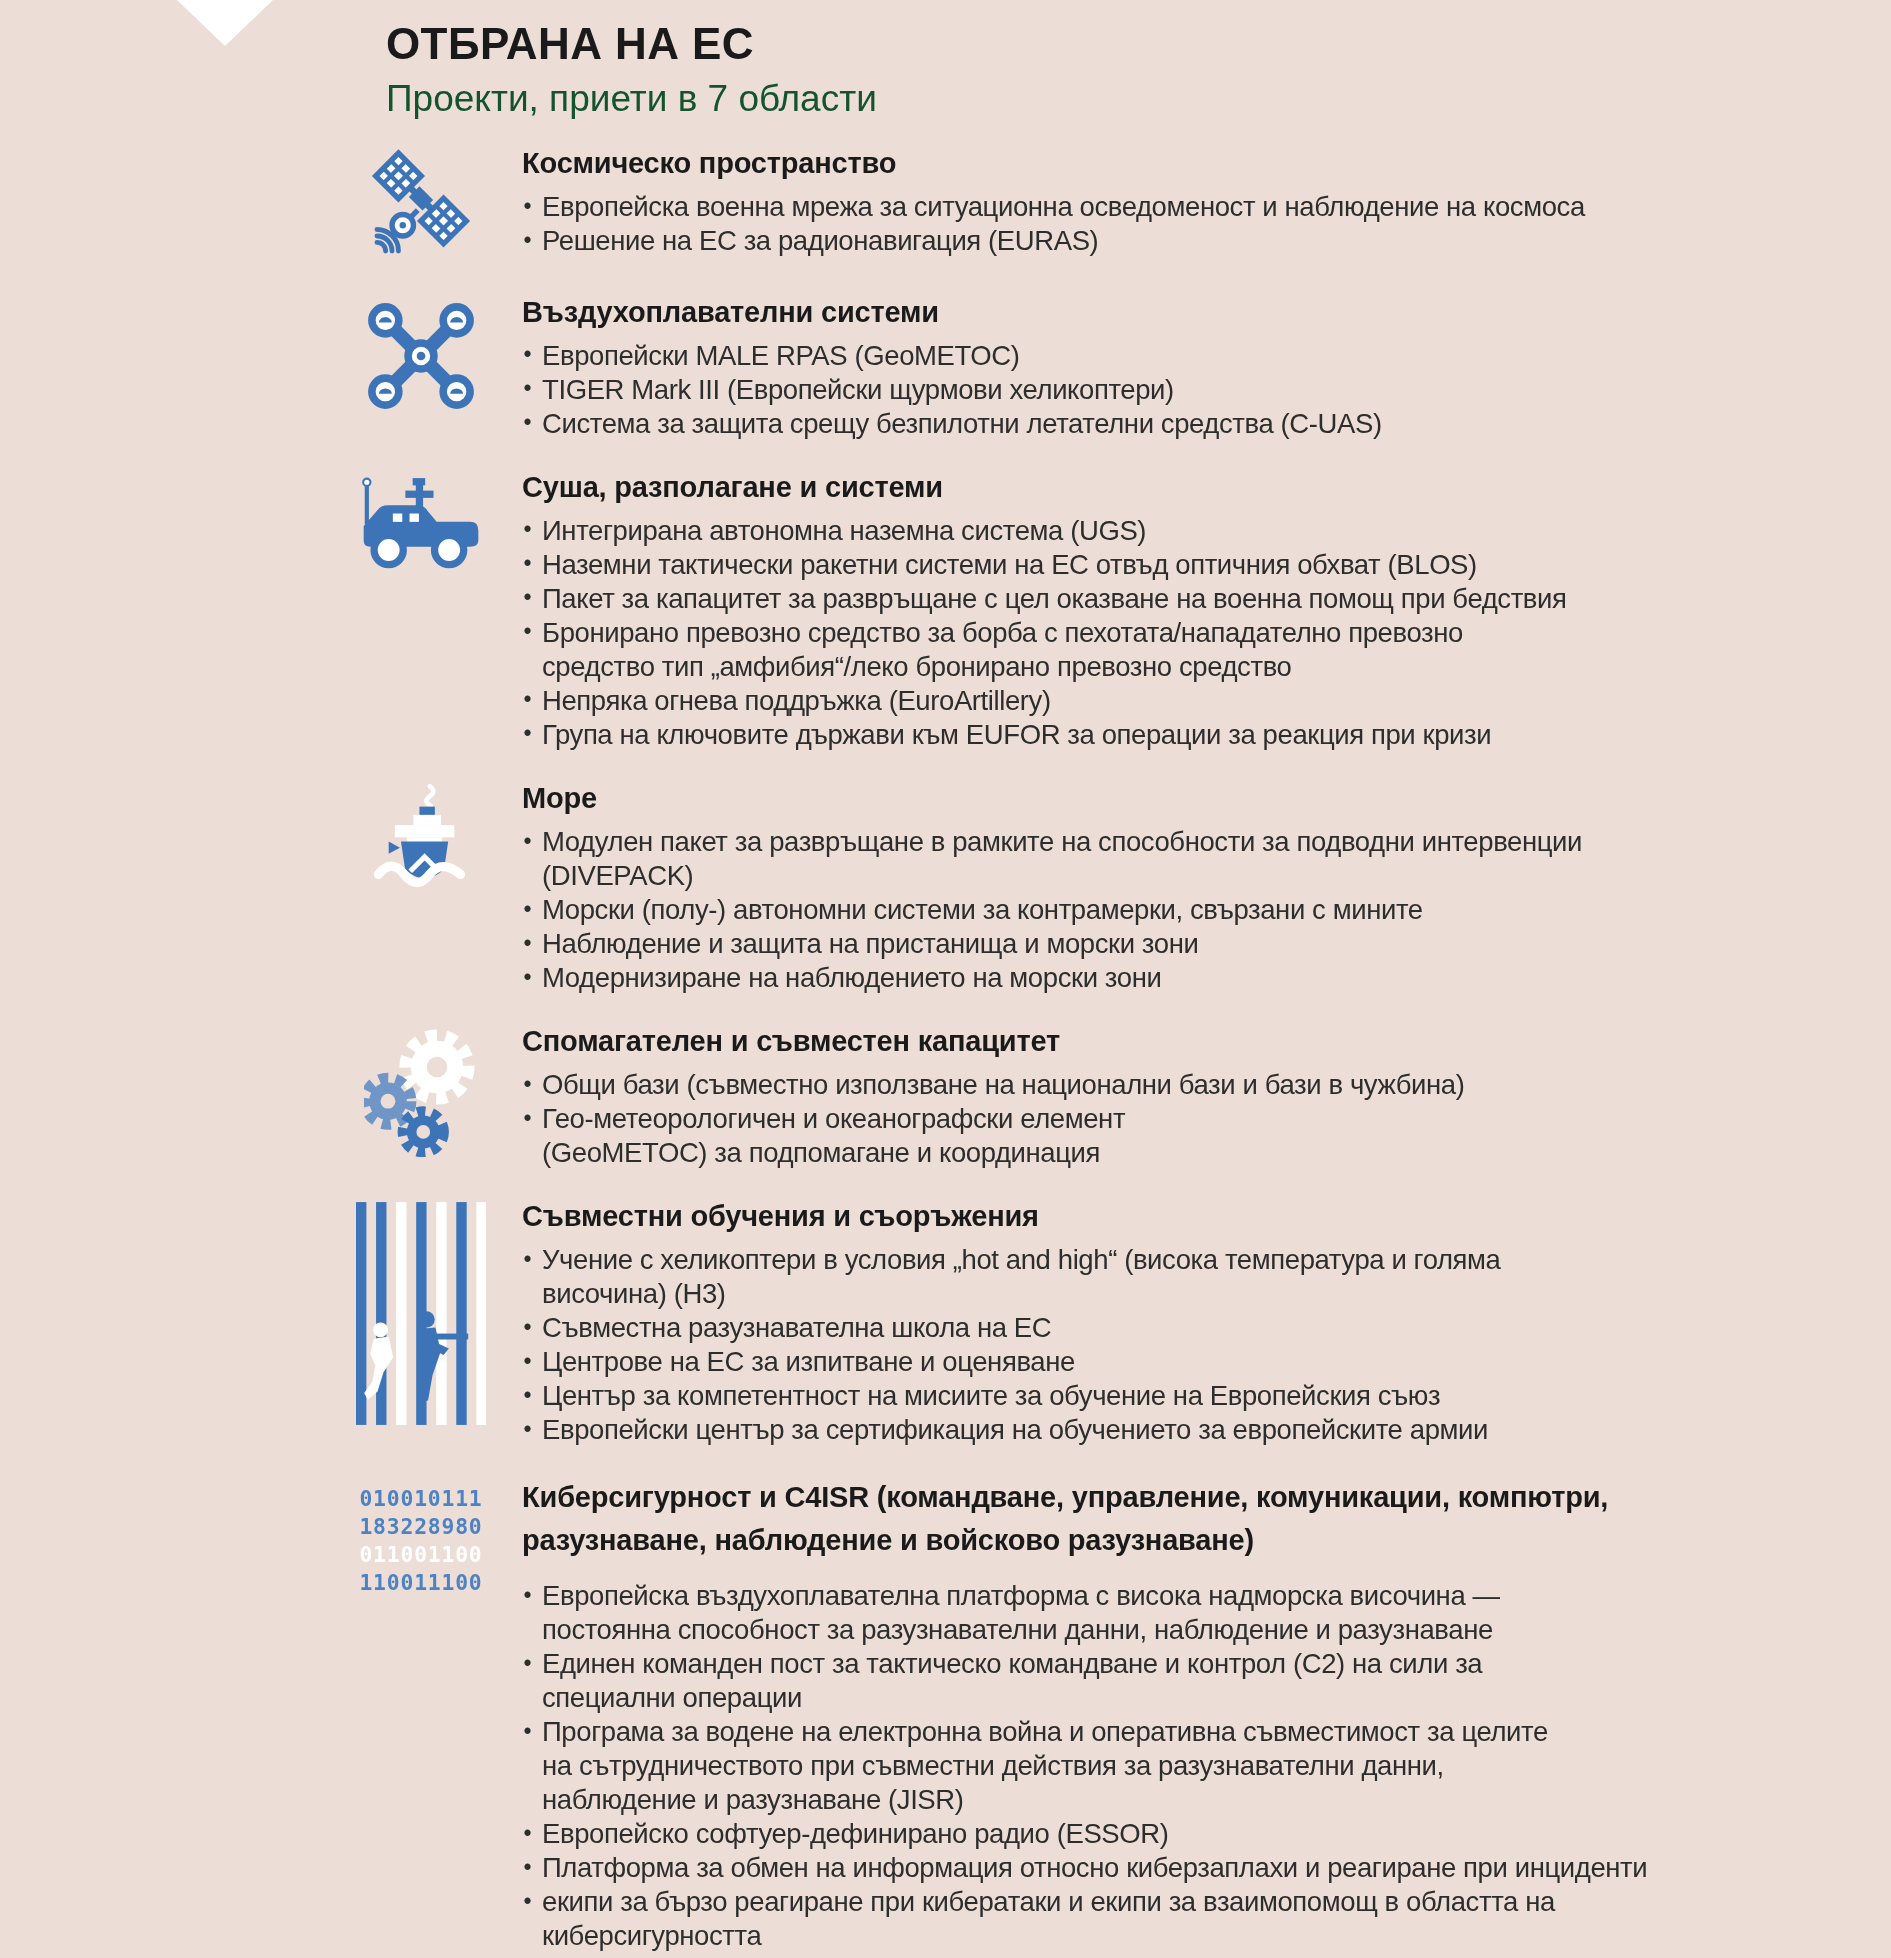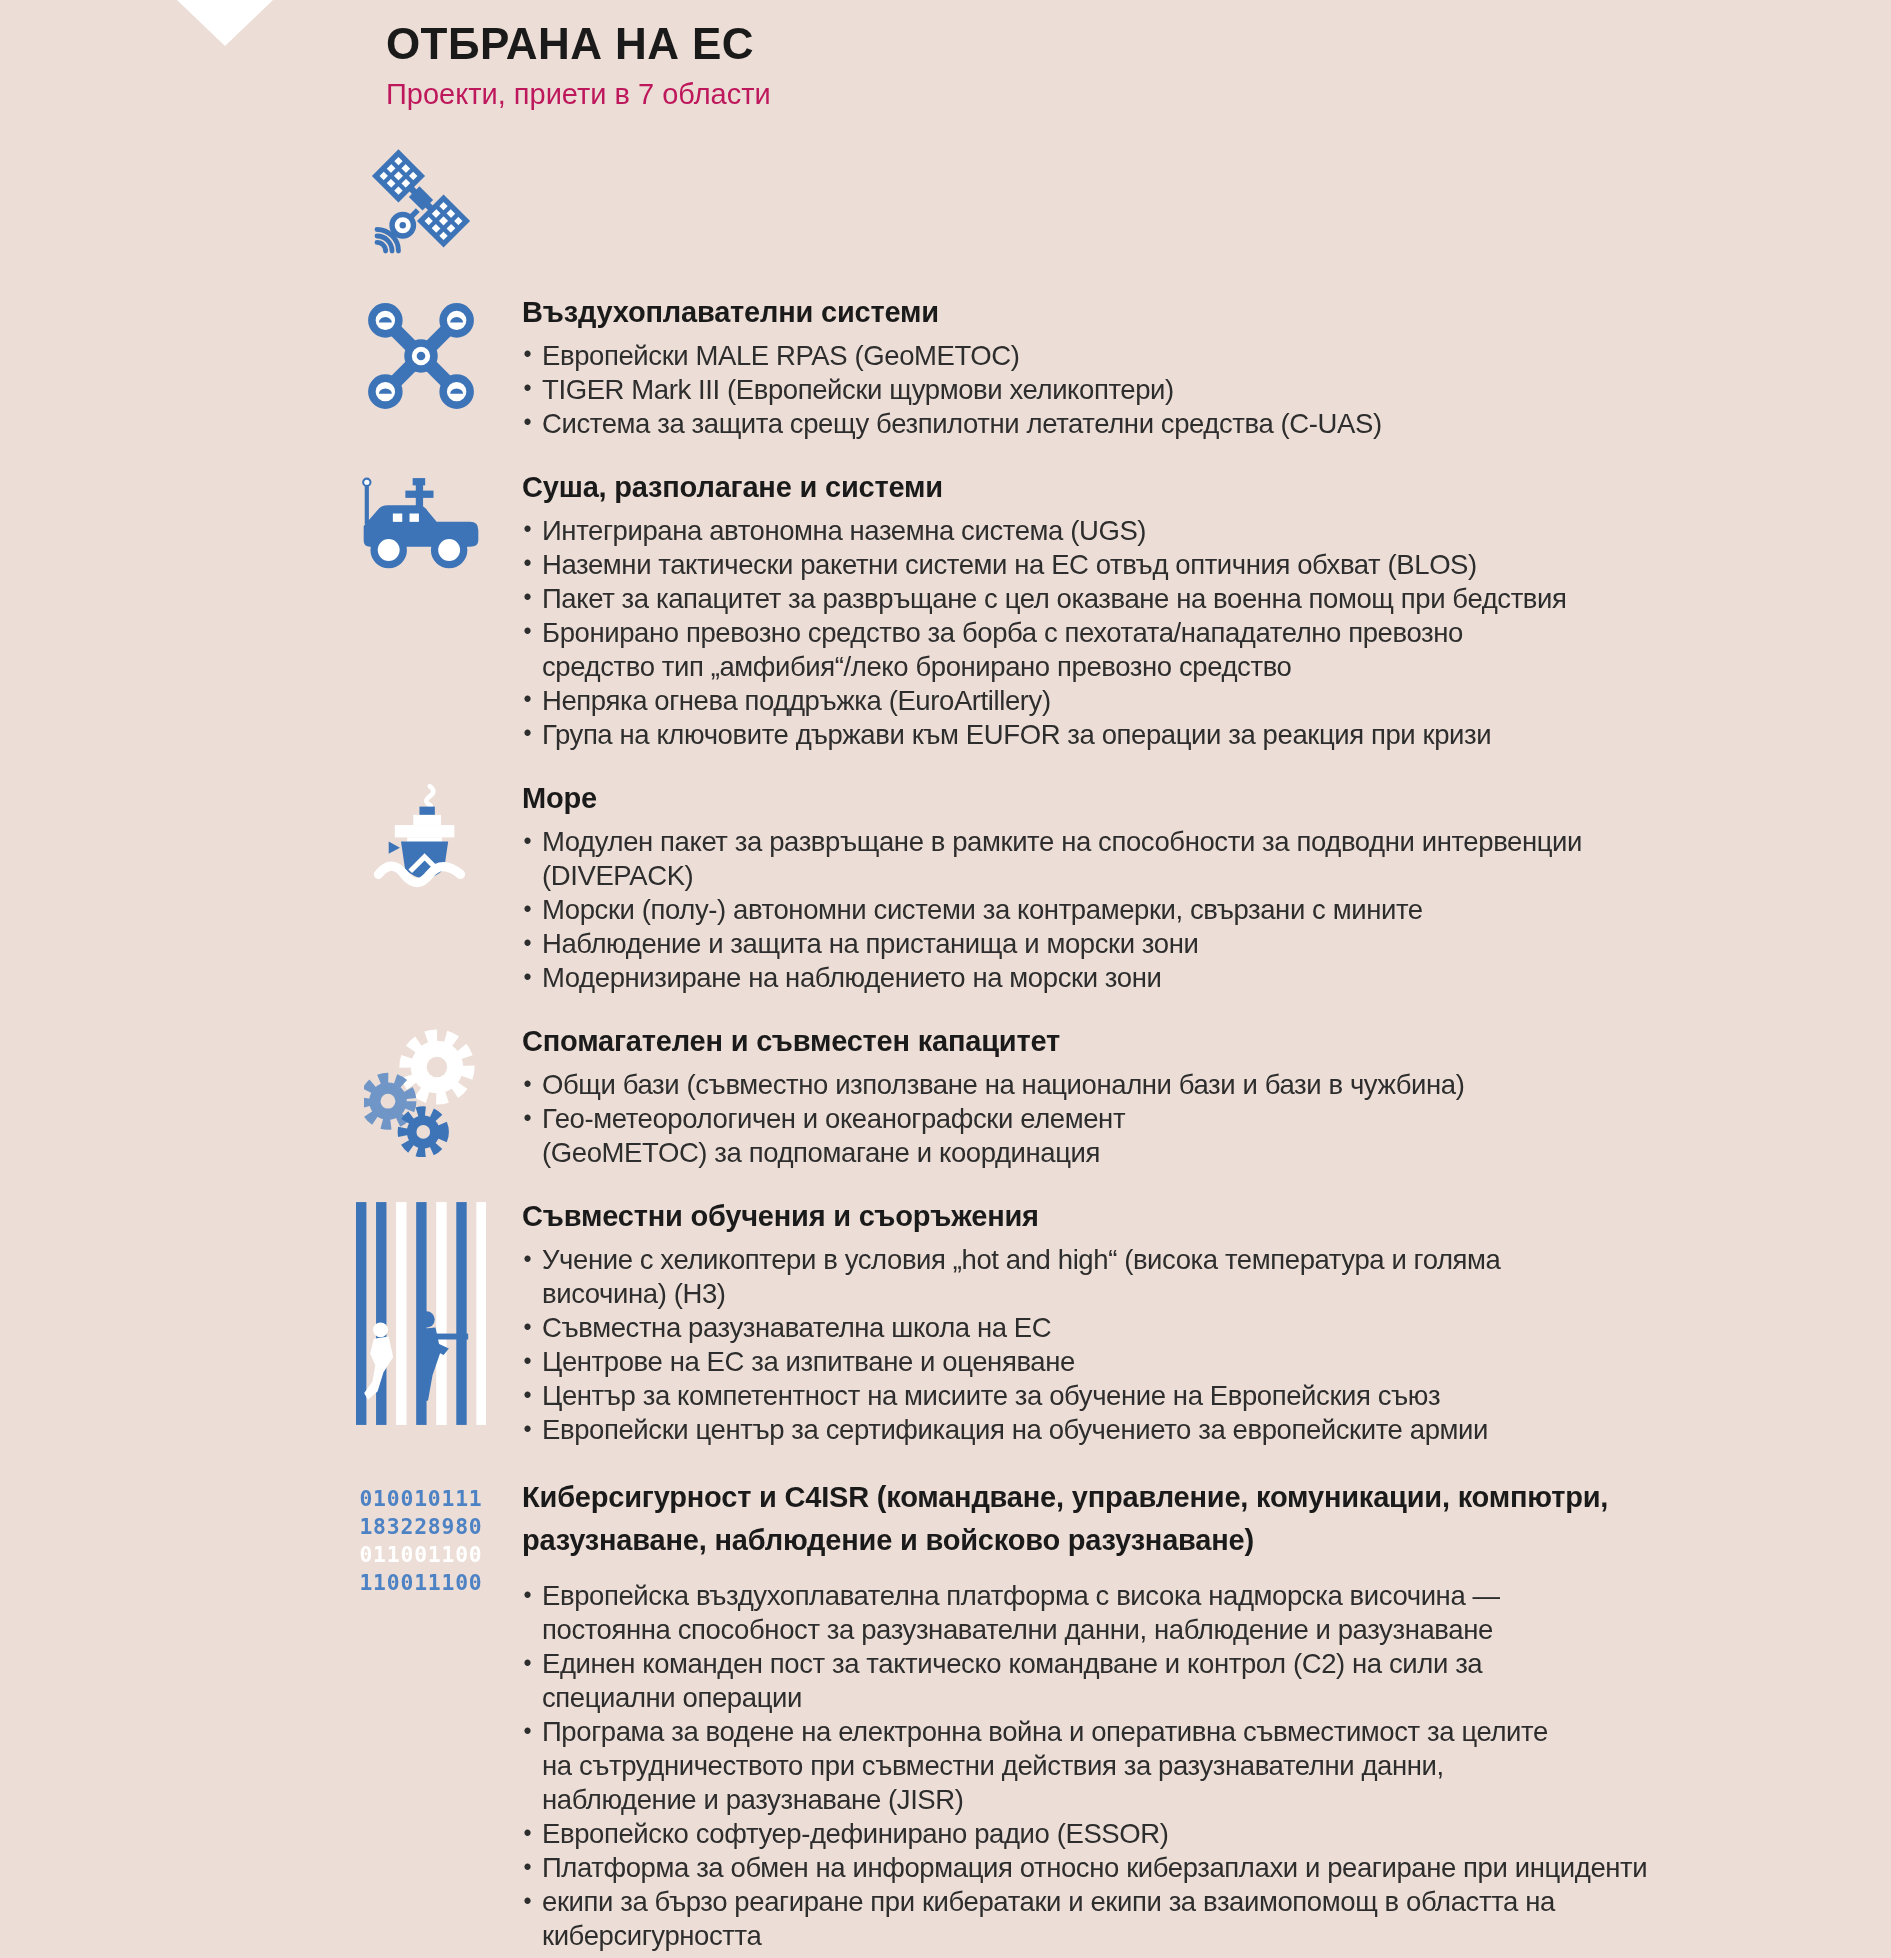--- a/index.html
+++ b/index.html
@@ -20,21 +20,21 @@
     border-right: 48px solid transparent;
     border-top: 46px solid #ffffff;
   }
 
   .page-header { position: absolute; left: 386px; top: 21.4px; }
   .page-title {
     font-size: 44px; font-weight: bold; color: #1a1a1a;
     letter-spacing: 0.4px; line-height: 1.05; margin: 0;
   }
   .page-subtitle {
-    font-size: 29px; color: #be185d; margin-top: 10.7px; font-weight: normal;
+    font-size: 37px; color: #14532d; margin-top: 10.7px; font-weight: normal;
   }
 
   .sections { position: absolute; left: 320px; top: 146px; width: 1556px; }
 
   .section { display: flex; margin-bottom: 29px; }
   .icon-cell {
     width: 202px; flex: 0 0 202px;
     display: flex; justify-content: center; align-items: flex-start;
     padding-top: 1.5px;
   }
@@ -98,20 +98,27 @@
         <rect x="-9" y="-7" width="18" height="14" transform="translate(55,47) rotate(45)" fill="#3d74b8"></rect>
         <line x1="45" y1="65" x2="52" y2="58" stroke="#3d74b8" stroke-width="5"></line>
         <circle cx="38" cy="72" r="10" fill="#ffffff" stroke="#3d74b8" stroke-width="5"></circle>
         <circle cx="38" cy="72" r="3" fill="#3d74b8"></circle>
         <g stroke="#3d74b8" stroke-width="4.5" fill="none" stroke-linecap="round">
           <path d="M14,88 A8,8 0 0 1 22,96"></path>
           <path d="M14,82 A14,14 0 0 1 28,96"></path>
           <path d="M14,76 A20,20 0 0 1 34,96"></path>
         </g>
       </svg>
+    </div>
+    <div class="section-body">
+      <h2 class="section-title">Космическо пространство</h2>
+      <ul class="bullets">
+        <li>Европейска военна мрежа за ситуационна осведоменост и наблюдение на космоса</li>
+        <li>Решение на ЕС за радионавигация (EURAS)</li>
+      </ul>
     </div>
   </section>
 
   <section class="section">
     <div class="icon-cell">
       <svg width="108" height="108" viewBox="0 0 100 100" style="margin-top:6.1px">
         <g stroke="#3d74b8" stroke-width="13" stroke-linecap="round">
           <line x1="27" y1="27" x2="42" y2="42"></line>
           <line x1="73" y1="27" x2="58" y2="42"></line>
           <line x1="27" y1="73" x2="42" y2="58"></line>

